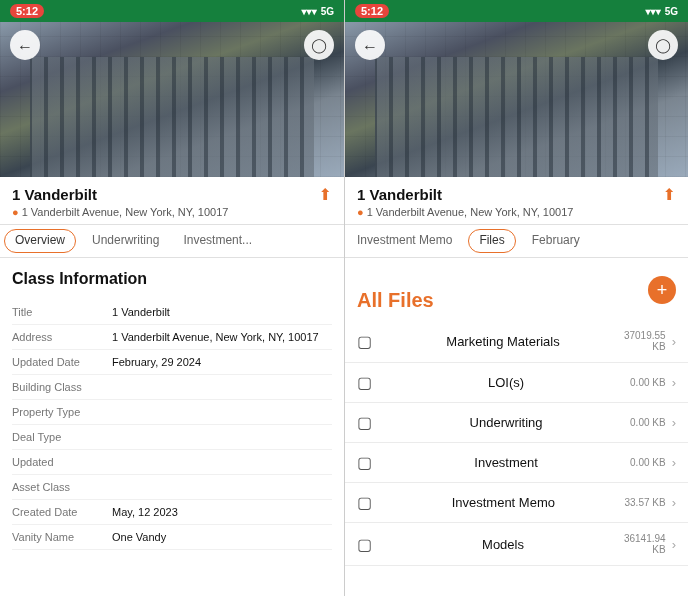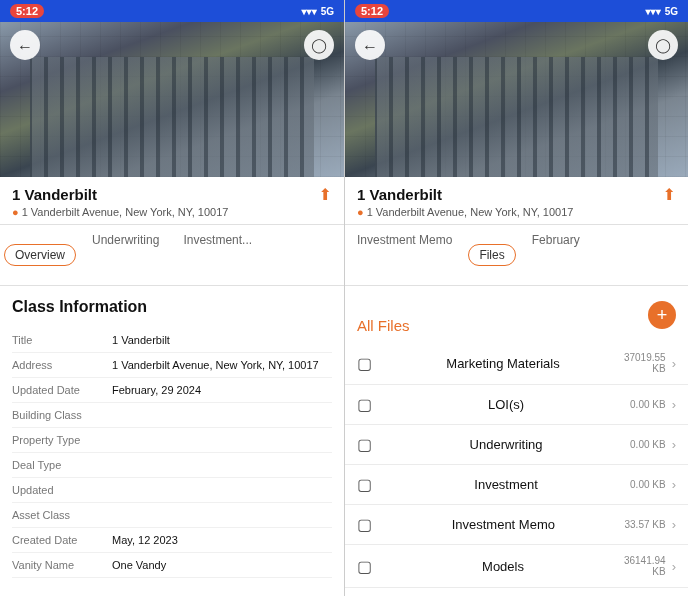--- a/index.html
+++ b/index.html
@@ -30,21 +30,21 @@
       display: flex;
       flex-direction: column;
       overflow: hidden;
       flex-shrink: 0;
       background: #fff;
       border-left: 1px solid #ccc;
     }
 
     
     .status-bar {
-      background: #1d4ed8;
+      background: #15803d;
       color: #fff;
       height: 22px;
       display: flex;
       align-items: center;
       justify-content: space-between;
       padding: 0 10px;
       font-size: 11px;
       font-weight: 600;
     }
     .status-time {
@@ -161,21 +161,21 @@
       cursor: pointer;
       white-space: nowrap;
       border-bottom: 2px solid transparent;
       flex-shrink: 0;
     }
     .tab-item.active-outlined {
       border: 1.5px solid #e8702a;
       border-radius: 18px;
       color: #333;
       font-weight: 500;
-      margin: 19px 4px;
+      margin: 4px 4px;
       padding: 3px 10px;
     }
 
     
     .content-area {
       flex: 1;
       overflow-y: auto;
       padding: 12px;
     }
     .content-area::-webkit-scrollbar { display: none; }
@@ -206,22 +206,22 @@
     }
 
     
     .files-header {
       display: flex;
       align-items: center;
       justify-content: space-between;
       padding: 10px 12px 8px;
     }
     .files-title {
-      font-size: 15px;
-      font-weight: 400;
+      font-size: 20px;
+      font-weight: 700;
       color: #e8702a;
       margin-top: 21px;
     }
     .add-btn {
       width: 28px; height: 28px;
       background: #e8702a;
       border-radius: 50%;
       display: flex; align-items: center; justify-content: center;
       color: #fff;
       font-size: 18px;

